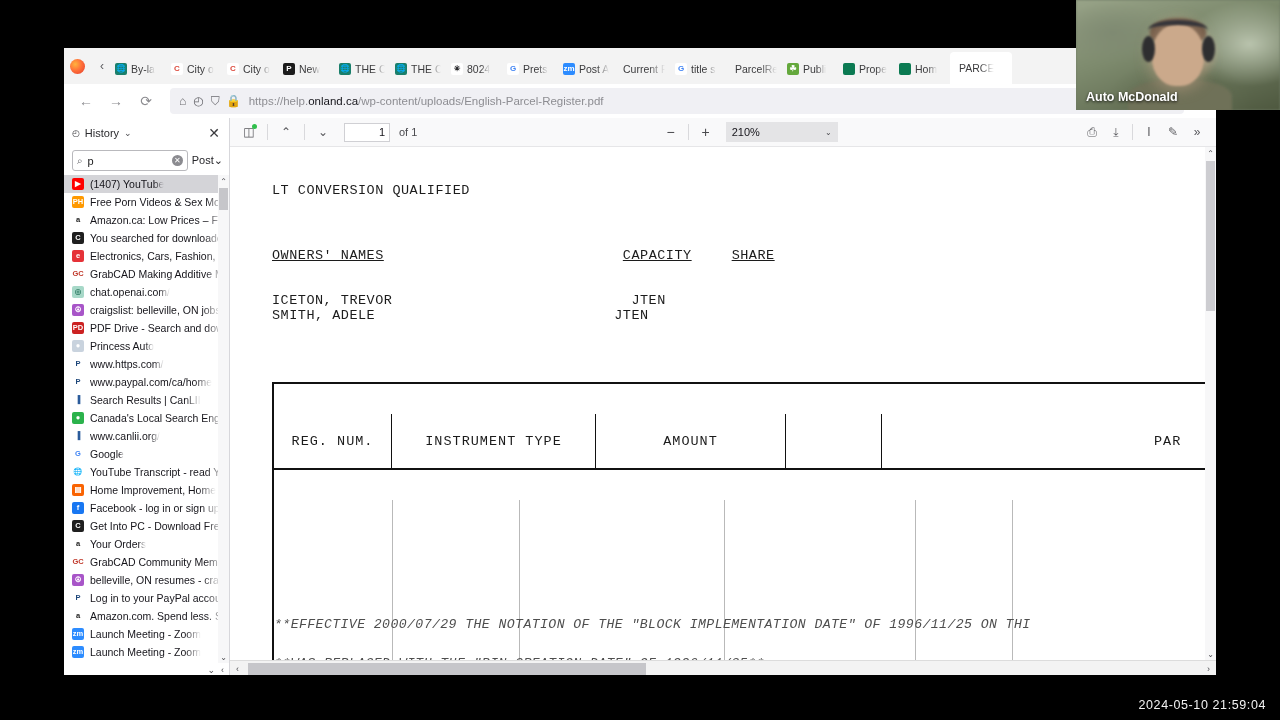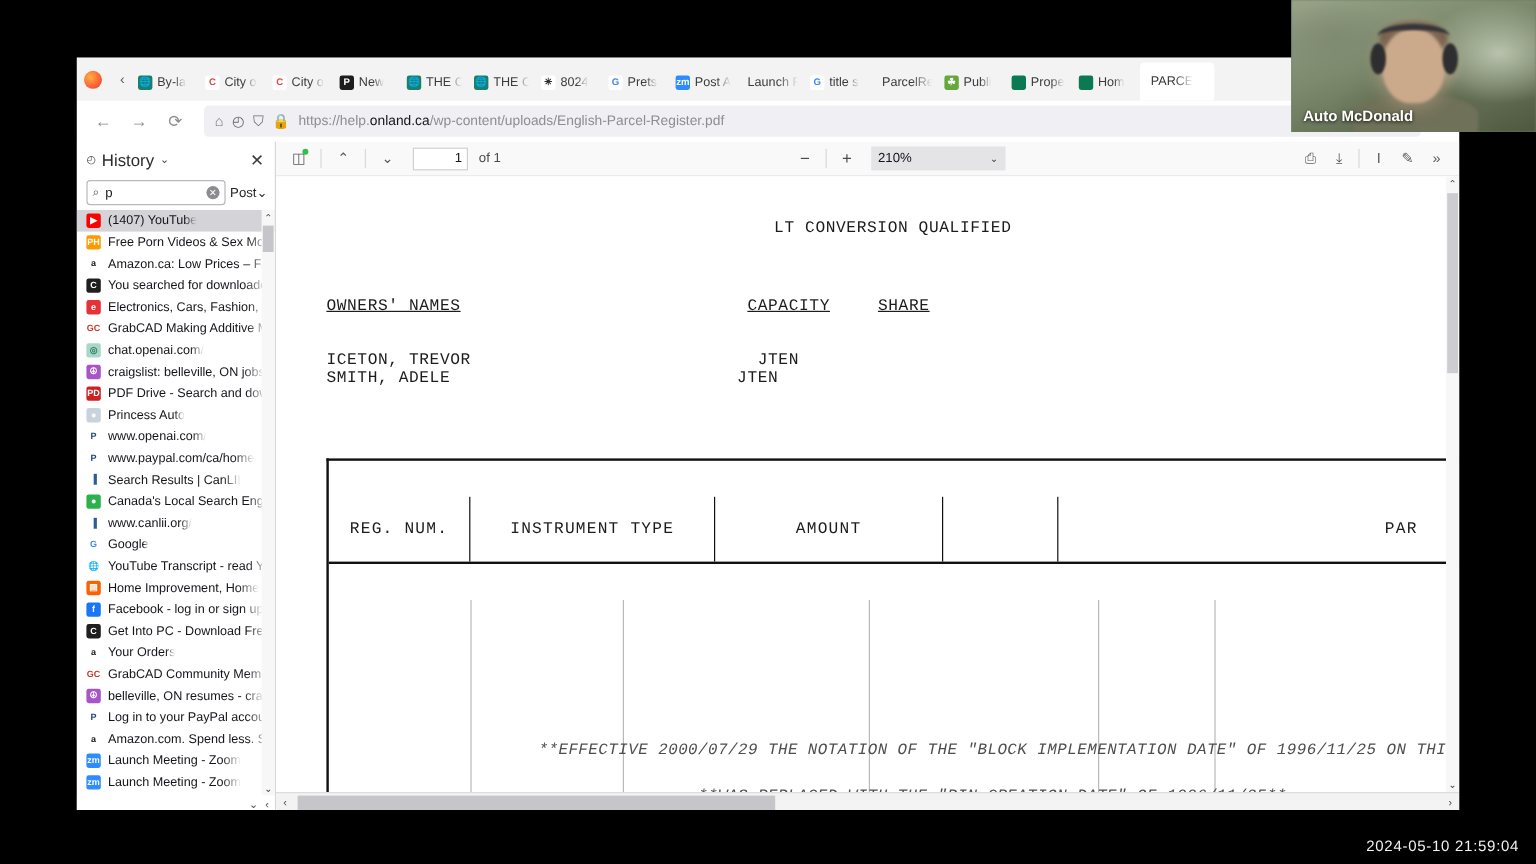--- a/index.html
+++ b/index.html
@@ -84,21 +84,21 @@
 
   
   .sidebar {
     width: 166px; flex: 0 0 166px; background: #ffffff;
     border-right: 1px solid #d7d7db;
     display: flex; flex-direction: column;
   }
   .sb-head {
     display: flex; align-items: center; height: 30px; padding: 0 6px 0 8px; gap: 5px;
   }
-  .sb-title { font-size: 14px; color: #2b2b2e; }
+  .sb-title { font-size: 11px; color: #2b2b2e; }
   .sb-caret { font-size: 9px; color: #4a4a4e; }
   .sb-close { margin-left: auto; font-size: 14px; color: #3a3a3e; padding: 0 3px; }
   .sb-search-row { display: flex; align-items: center; padding: 2px 6px 4px 8px; gap: 4px; }
   .sb-search {
     flex: 1; height: 21px; border: 1px solid #b9b9bd; border-radius: 3px;
     background: #fff; display: flex; align-items: center; gap: 5px; padding: 0 4px;
     font-size: 11px; color: #1a1a1c;
   }
   .sb-search .mag { color: #5e5e63; font-size: 10px; }
   .sb-clear {
@@ -174,21 +174,20 @@
   .zoomsel .zcaret { position: absolute; right: 6px; font-size: 8px; color: #4a4a4e; }
   .tb-right { display: flex; align-items: center; gap: 2px; }
 
   .pdf-area {
     flex: 1; position: relative; overflow: hidden; background: #fff;
     display: flex; flex-direction: column;
   }
   .pdf-page {
     flex: 1; position: relative; overflow: hidden;
     padding: 6px 0 0 42px;
-    text-align: center;
   }
   .doc {
     font-family: "Liberation Mono", "DejaVu Sans Mono", monospace;
     font-size: 13.5px; color: #1c1c1c; white-space: pre;
     letter-spacing: 0.5px;
   }
   .doc .hdr-line { margin-bottom: 20px; }
   .u { text-decoration: underline; }
   .owners-row { display: flex; }
   .owners-row .col2 { margin-left: 239px; }
@@ -325,21 +324,21 @@
           <div class="tab">
             <span class="favicon" style="background: rgb(255, 255, 255); color: rgb(66, 133, 244);">G</span>
             <span class="tlabel">Prets</span>
           </div>
           <div class="tab">
             <span class="favicon" style="background: rgb(45, 140, 255);">zm</span>
             <span class="tlabel">Post A</span>
           </div>
           <div class="tab">
             <span class="favicon" style="background: transparent; width: 0px; flex-basis: 0px;"></span>
-            <span class="tlabel">Launch R</span>
+            <span class="tlabel">Current R</span>
           </div>
           <div class="tab">
             <span class="favicon" style="background: rgb(255, 255, 255); color: rgb(66, 133, 244);">G</span>
             <span class="tlabel">title s</span>
           </div>
           <div class="tab">
             <span class="favicon" style="background: transparent; width: 0px; flex-basis: 0px;"></span>
             <span class="tlabel">ParcelReg</span>
           </div>
           <div class="tab">
@@ -429,21 +428,21 @@
               <div class="hist-item">
                 <span class="fv" style="background: rgb(204, 34, 34);">PD</span>
                 <span class="hlabel">PDF Drive - Search and dow</span>
               </div>
               <div class="hist-item">
                 <span class="fv" style="background: rgb(201, 211, 222);">●</span>
                 <span class="hlabel">Princess Auto</span>
               </div>
               <div class="hist-item">
                 <span class="fv" style="background: rgb(255, 255, 255); color: rgb(30, 71, 122);">P</span>
-                <span class="hlabel">www.openai.com/</span>
+                <span class="hlabel">www.https.com/</span>
               </div>
               <div class="hist-item">
                 <span class="fv" style="background: rgb(255, 255, 255); color: rgb(30, 71, 122);">P</span>
                 <span class="hlabel">www.paypal.com/ca/home</span>
               </div>
               <div class="hist-item">
                 <span class="fv" style="background: rgb(255, 255, 255); color: rgb(42, 91, 155);">▐</span>
                 <span class="hlabel">Search Results | CanLII</span>
               </div>
               <div class="hist-item">

